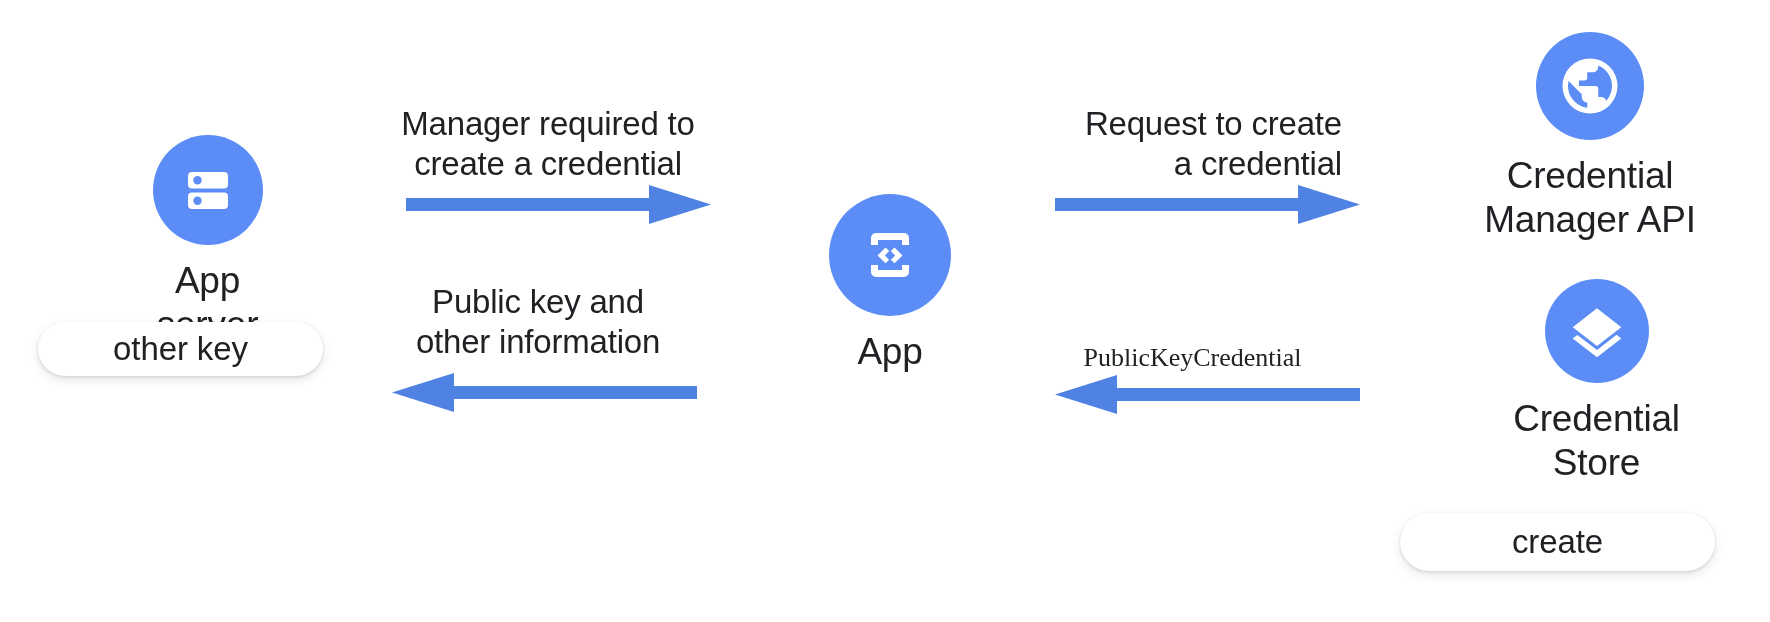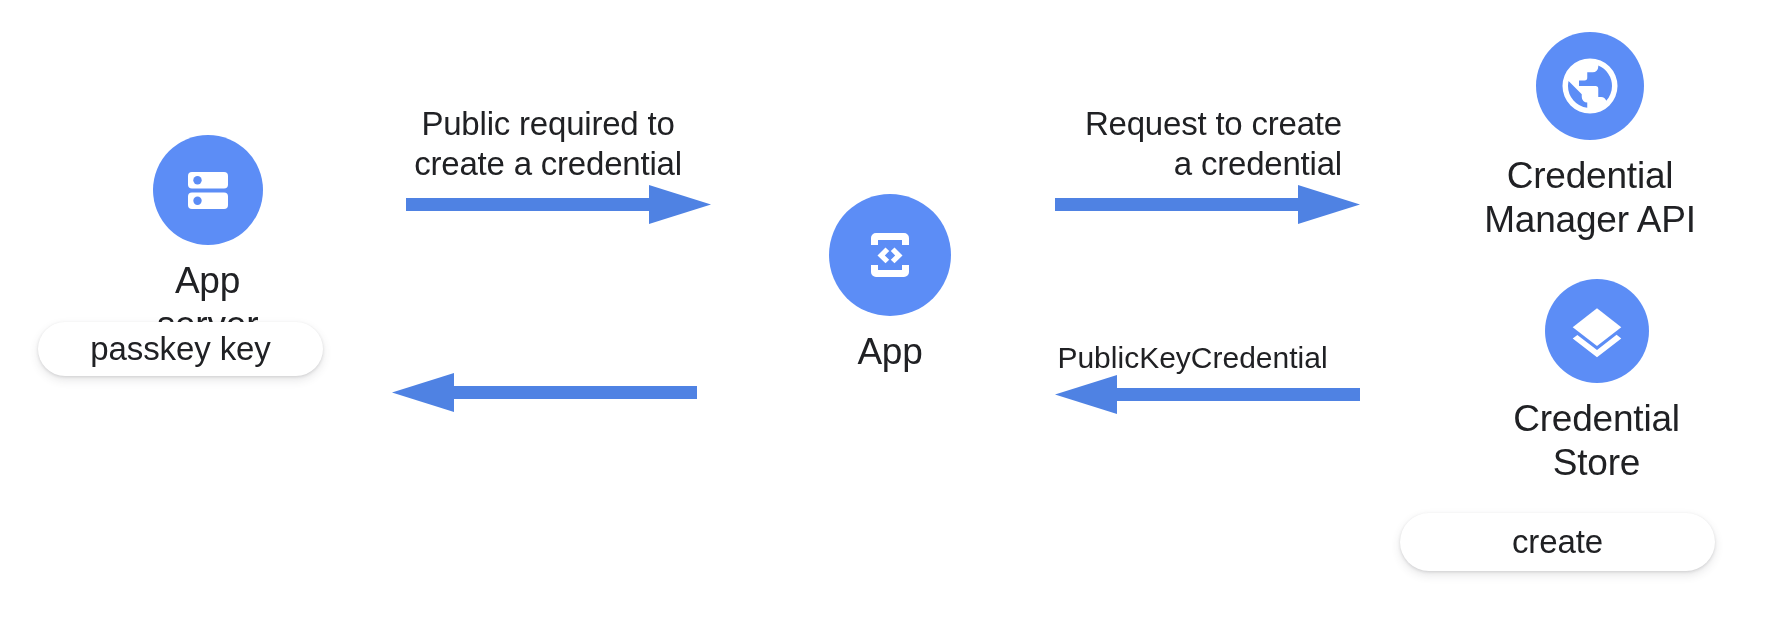--- a/index.html
+++ b/index.html
@@ -66,22 +66,22 @@
   .arrow-label {
     position: absolute;
     color: #202124;
     font-size: 33px;
     line-height: 40px;
     text-align: center;
     white-space: pre-line;
     letter-spacing: -0.2px;
   }
   .arrow-label.mono {
-    font-family: Liberation Sans, sans-serif;
-    font-size: 30px;
+    font-family: Liberation Serif, serif;
+    font-size: 26px;
     letter-spacing: 0px;
   }
 
   .arrow {
     position: absolute;
   }
 
   svg { display: block; }
 </style>
 </head>
@@ -97,21 +97,21 @@
           <circle cx="18.5" cy="19.2" r="4.2" fill="#5c8df6"></circle>
           <rect x="9" y="31.5" width="40" height="16.5" rx="4" fill="#ffffff"></rect>
           <circle cx="18.5" cy="39.7" r="4.2" fill="#5c8df6"></circle>
         </svg>
       </span>
     </div>
     <div class="node-label" style="margin-top:14px;">App server</div>
   </div>
 
   <div class="pill" style="left:38px; top:322px; width:285px; height:54px;">
-    <span>passkey key</span>
+    <span>other key</span>
   </div>
 
   <div class="node" style="left:825px; top:194px; width:130px;">
     <div class="circle" style="width:122px; height:122px; background:#5c8df6;">
       <span>
         <svg width="64" height="64" viewBox="0 0 64 64" aria-hidden="true">
 
           <path d="M18 10 h28 a5 5 0 0 1 5 5 v7 h-7 v-5 h-24 v5 h-7 v-7 a5 5 0 0 1 5 -5 z" fill="#ffffff"></path>
           <path d="M13 42 h7 v5 h24 v-5 h7 v7 a5 5 0 0 1 -5 5 h-28 a5 5 0 0 1 -5 -5 z" fill="#ffffff"></path>
 
@@ -144,30 +144,32 @@
         </svg>
       </span>
     </div>
     <div class="node-label" style="margin-top:14px;">Credential Store</div>
   </div>
 
   <div class="pill" style="left:1400px; top:513px; width:315px; height:58px;">
     <span>create</span>
   </div>
 
-  <div class="arrow-label" style="left:388px; top:104px; width:320px;">Public required to
+  <div class="arrow-label" style="left:388px; top:104px; width:320px;">Manager required to
 create a credential</div>
 
   <div class="arrow" style="left:406px; top:182px;">
     <svg width="305" height="46" viewBox="0 0 305 46" aria-hidden="true">
       <rect x="0" y="16" width="250" height="13" fill="#4f82e3"></rect>
       <path d="M243 3 L305 22.5 L243 42 Z" fill="#4f82e3"></path>
     </svg>
   </div>
 
+  <div class="arrow-label" style="left:378px; top:282px; width:320px;">Public key and
+other information</div>
 
   <div class="arrow" style="left:392px; top:370px;">
     <svg width="305" height="46" viewBox="0 0 305 46" aria-hidden="true">
       <rect x="55" y="16" width="250" height="13" fill="#4f82e3"></rect>
       <path d="M62 3 L0 22.5 L62 42 Z" fill="#4f82e3"></path>
     </svg>
   </div>
 
   <div class="arrow-label" style="left:1022px; top:104px; width:320px;text-align:right;">Request to create
 a credential</div>

